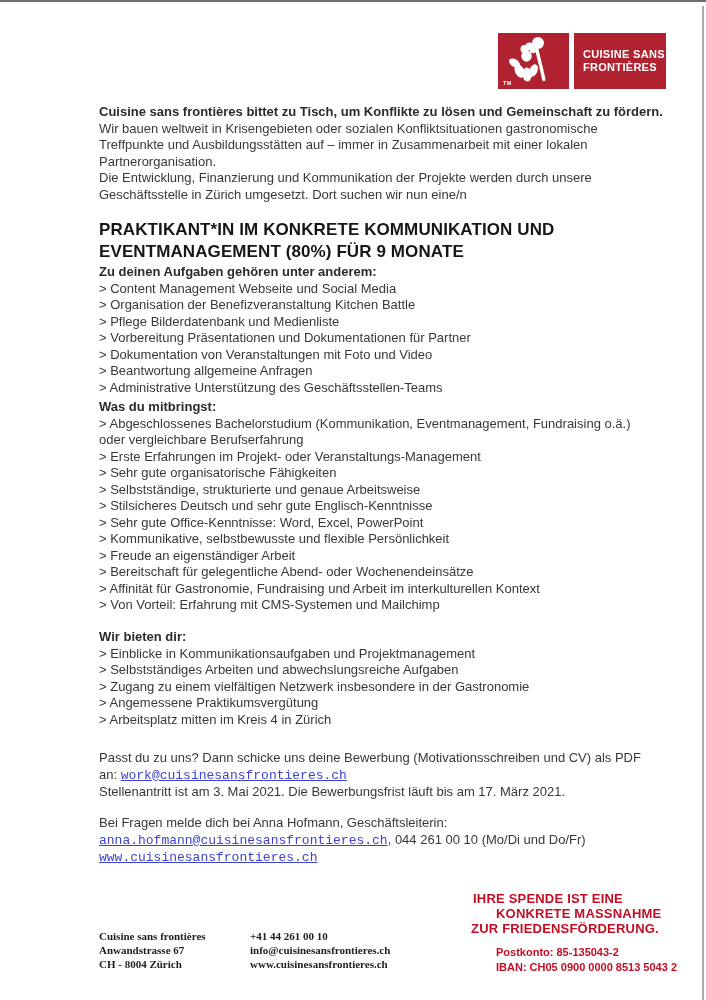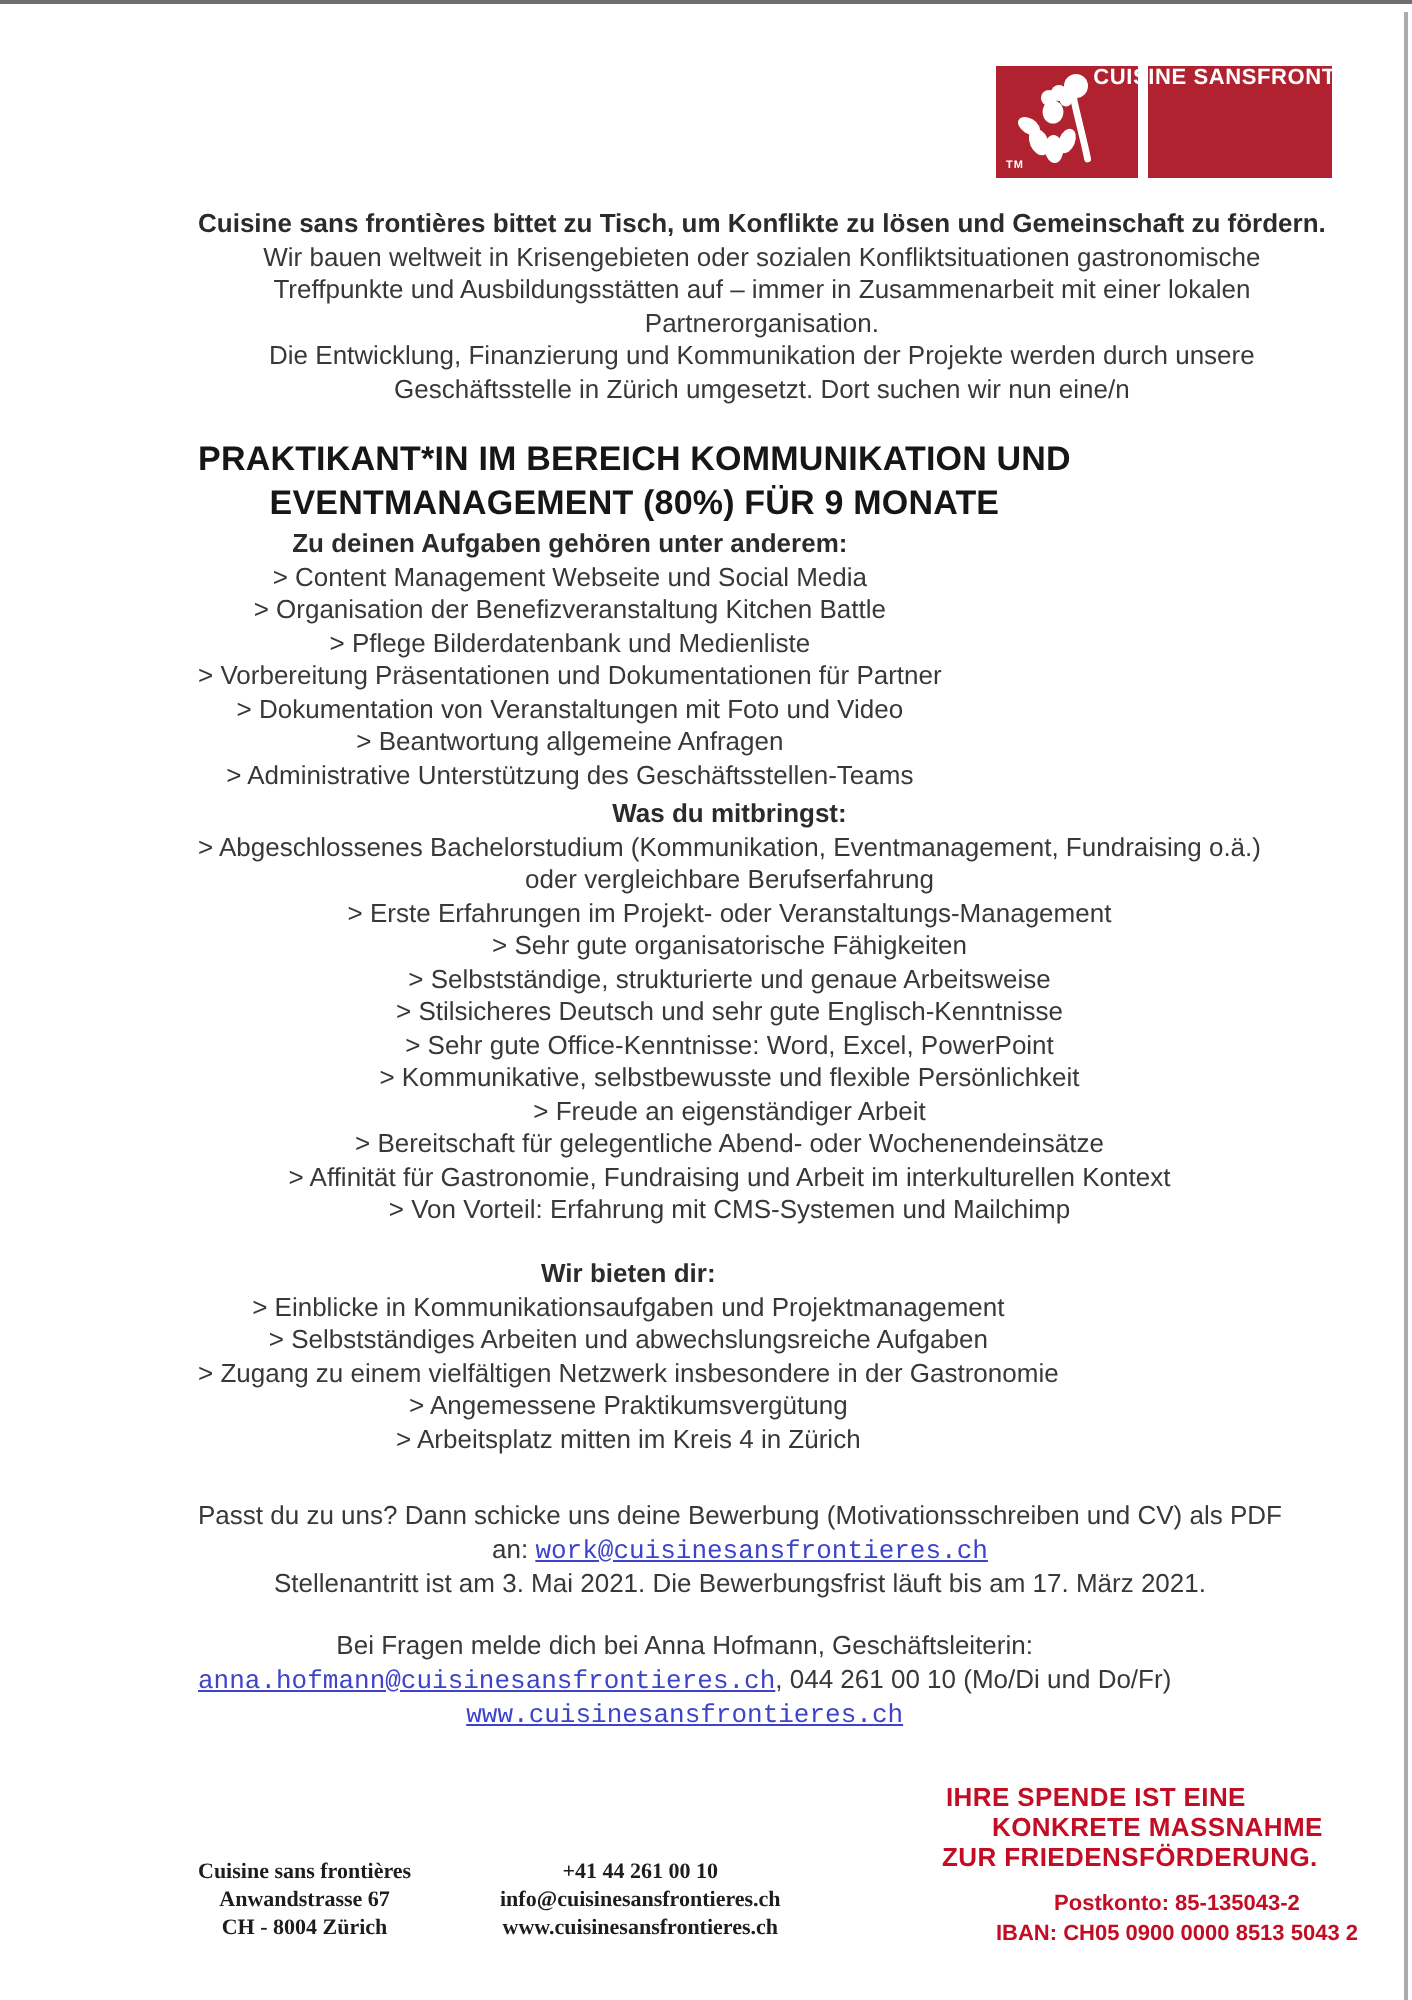--- a/index.html
+++ b/index.html
@@ -4,27 +4,27 @@
 <style>
   html,body{margin:0;padding:0;background:#ffffff;}
   body{font-family:"Liberation Sans","DejaVu Sans",sans-serif;}
   .page{position:relative;width:706px;height:1000px;background:#ffffff;overflow:hidden;color:#30302e;}
   .edge-top{position:absolute;top:0;left:0;right:0;height:2px;background:#6e6e6e;}
   .edge-right{position:absolute;top:6px;bottom:0;right:2px;width:2px;background:#ababab;}
 
   
   .logo-icon-box{position:absolute;left:498px;top:33px;width:71px;height:56px;background:#b0222f;}
   .logo-text-box{position:absolute;left:574px;top:33px;width:92px;height:56px;background:#b0222f;
-     display:flex;flex-direction:row;justify-content:center;padding-left:9px;box-sizing:border-box;}
+     display:flex;flex-direction:column;justify-content:center;padding-left:9px;box-sizing:border-box;}
   .logo-text-box .wordline{color:#ffffff;font-weight:bold;font-size:11px;line-height:13.5px;letter-spacing:.3px;white-space:nowrap;}
   .tm{position:absolute;left:5px;bottom:3px;color:#ffffff;font-size:5.5px;letter-spacing:.5px;font-weight:bold;}
 
   
   .blk{position:absolute;left:99px;}
-  .line{font-size:13px;line-height:16.5px;white-space:nowrap;color:#383836;text-align:center;}
+  .line{font-size:13px;line-height:16.5px;white-space:nowrap;color:#383836;}
   .b{font-weight:bold;color:#2b2b29;}
   .headline .line{font-size:17px;line-height:21.5px;font-weight:bold;color:#161616;letter-spacing:.1px;}
   a.doclink{color:#3d43cb;text-decoration:underline;font-family:Liberation Mono, monospace;}
 
   
   .foot .line{font-size:11px;line-height:14.2px;font-weight:bold;color:#1d1d1d;font-family:Liberation Serif, serif;}
   .donation{position:absolute;left:471px;top:891px;width:210px;}
   .donation .dh{font-size:13px;line-height:15px;font-weight:bold;color:#c30d24;letter-spacing:.2px;white-space:nowrap;}
   .donation .dh.indent{padding-left:25px;}
   .donation .dh.first{padding-left:2px;}
@@ -63,21 +63,21 @@
   <div class="blk" style="top:104px">
     <div class="line b">Cuisine sans frontières bittet zu Tisch, um Konflikte zu lösen und Gemeinschaft zu fördern.</div>
     <div class="line">Wir bauen weltweit in Krisengebieten oder sozialen Konfliktsituationen gastronomische</div>
     <div class="line">Treffpunkte und Ausbildungsstätten auf – immer in Zusammenarbeit mit einer lokalen</div>
     <div class="line">Partnerorganisation.</div>
     <div class="line">Die Entwicklung, Finanzierung und Kommunikation der Projekte werden durch unsere</div>
     <div class="line">Geschäftsstelle in Zürich umgesetzt. Dort suchen wir nun eine/n</div>
   </div>
 
   <div class="blk headline" style="top:219px">
-    <div class="line">PRAKTIKANT*IN IM BEREICH KOMMUNIKATION UND</div>
+    <div class="line">PRAKTIKANT*IN IM KONKRETE KOMMUNIKATION UND</div>
     <div class="line">EVENTMANAGEMENT (80%) FÜR 9 MONATE</div>
   </div>
 
   <div class="blk" style="top:264px">
     <div class="line b">Zu deinen Aufgaben gehören unter anderem:</div>
     <div class="line">&gt; Content Management Webseite und Social Media</div>
     <div class="line">&gt; Organisation der Benefizveranstaltung Kitchen Battle</div>
     <div class="line">&gt; Pflege Bilderdatenbank und Medienliste</div>
     <div class="line">&gt; Vorbereitung Präsentationen und Dokumentationen für Partner</div>
     <div class="line">&gt; Dokumentation von Veranstaltungen mit Foto und Video</div>

